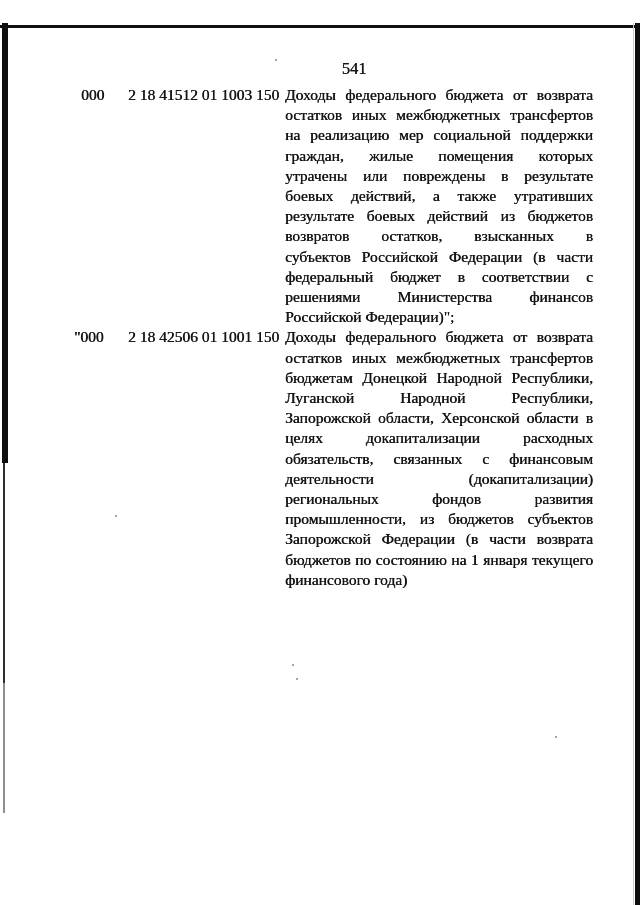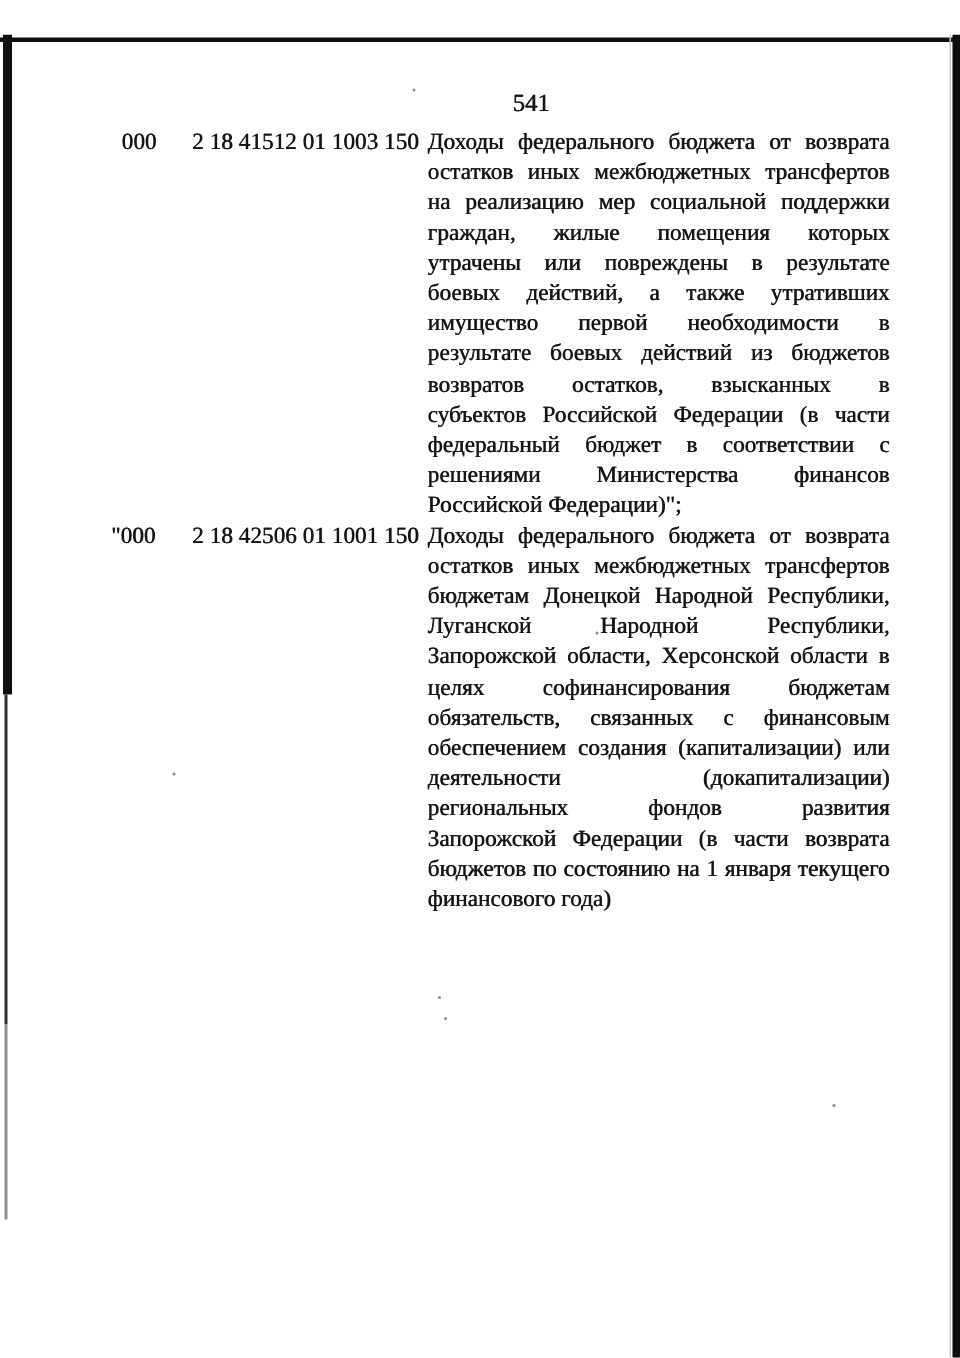--- a/index.html
+++ b/index.html
@@ -91,44 +91,43 @@
     <div class="entry">
       <div class="prefix">000</div>
       <div class="code">2 18 41512 01 1003 150</div>
       <div class="desc">
           <div class="line">Доходы федерального бюджета от возврата</div>
           <div class="line">остатков иных межбюджетных трансфертов</div>
           <div class="line">на реализацию мер социальной поддержки</div>
           <div class="line">граждан, жилые помещения которых</div>
           <div class="line">утрачены или повреждены в результате</div>
           <div class="line">боевых действий, а также утративших</div>
-          <div class="line">имущество первой необходимости в</div>
           <div class="line">результате боевых действий из бюджетов</div>
           <div class="line">возвратов остатков, взысканных в</div>
           <div class="line">субъектов Российской Федерации (в части</div>
           <div class="line">федеральный бюджет в соответствии с</div>
           <div class="line">решениями Министерства финансов</div>
           <div class="line last">Российской Федерации)";</div>
         </div>
     </div>
 
     <div class="entry">
       <div class="prefix">"000</div>
       <div class="code">2 18 42506 01 1001 150</div>
       <div class="desc">
           <div class="line">Доходы федерального бюджета от возврата</div>
           <div class="line">остатков иных межбюджетных трансфертов</div>
           <div class="line">бюджетам Донецкой Народной Республики,</div>
           <div class="line">Луганской Народной Республики,</div>
           <div class="line">Запорожской области, Херсонской области в</div>
-          <div class="line">целях софинансирования бюджетам</div>
+          <div class="line">целях докапитализации расходных</div>
           <div class="line">обязательств, связанных с финансовым</div>
-          <div class="line">обеспечением создания (капитализации) или</div>
           <div class="line">деятельности (докапитализации)</div>
           <div class="line">региональных фондов развития</div>
+          <div class="line">промышленности, из бюджетов субъектов</div>
           <div class="line">Запорожской Федерации (в части возврата</div>
           <div class="line">бюджетов по состоянию на 1 января текущего</div>
           <div class="line last">финансового года)</div>
         </div>
     </div>
 
   </div>
 </div>
 
 </body></html>

